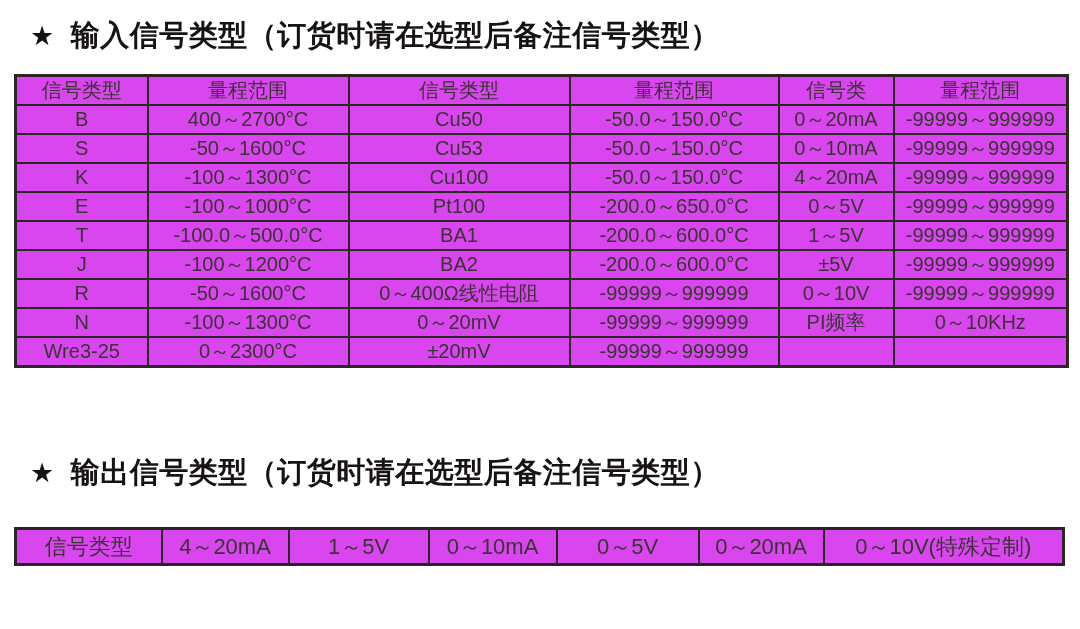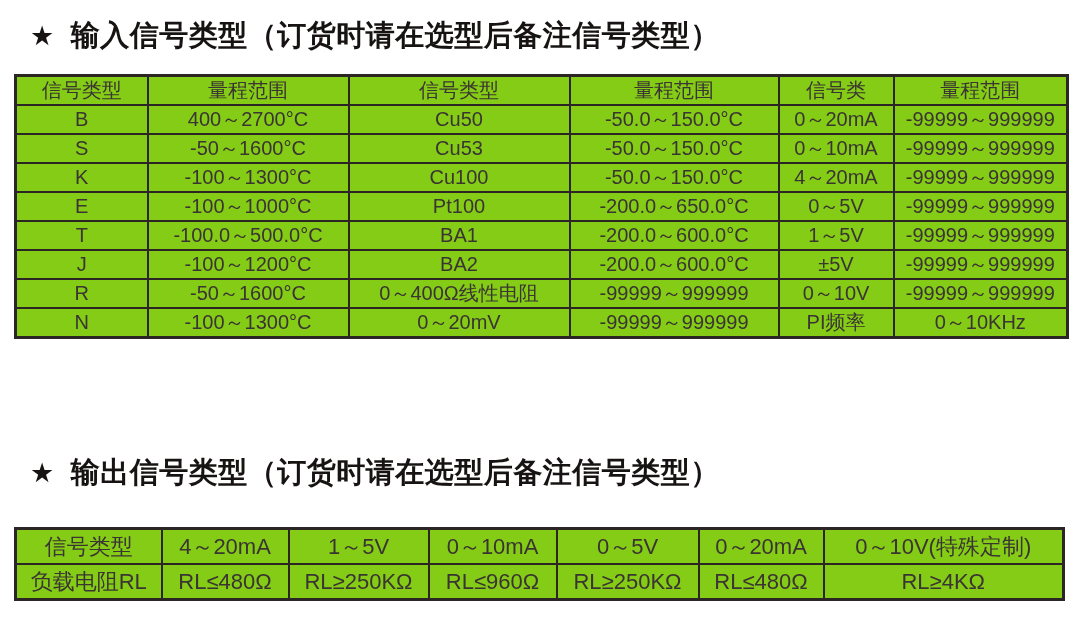--- a/index.html
+++ b/index.html
@@ -16,21 +16,21 @@
     white-space: nowrap; letter-spacing: 0.5px;
     display: flex; align-items: center;
   }
   .section-title .star { font-size: 27px; margin-right: 16px; color: #161312; }
   #input-title  { top: 16px; }
   #output-title { top: 453px; }
 
   table.spec {
     position: absolute; left: 14px;
     border-collapse: collapse; table-layout: fixed;
-    background: #84cc16;
+    background: #d946ef;
     border: 3px solid #2b2523;
   }
   #input-table  { top: 74px;  width: 1052px; }
   #output-table { top: 527px; width: 1048px; }
 
   table.spec th, table.spec td {
     border: 2px solid #2b2523;
     text-align: center; vertical-align: middle;
     font-weight: normal;
     white-space: nowrap; overflow: hidden;
@@ -126,20 +126,28 @@
           <td>-99999～999999</td>
         </tr>
         <tr>
           <td>N</td>
           <td>-100～1300°C</td>
           <td>0～20mV</td>
           <td>-99999～999999</td>
           <td>PI频率</td>
           <td>0～10KHz</td>
         </tr>
+        <tr>
+          <td>Wre3-25</td>
+          <td>0～2300°C</td>
+          <td>±20mV</td>
+          <td>-99999～999999</td>
+          <td></td>
+          <td></td>
+        </tr>
       </tbody>
   </table>
 
   <div class="section-title" id="output-title">
     <span class="star">★</span>
     <span>输出信号类型（订货时请在选型后备注信号类型）</span>
   </div>
 
   <table class="spec" id="output-table">
     <colgroup>
@@ -154,25 +162,16 @@
     <tbody>
         <tr>
           <td>信号类型</td>
           <td>4～20mA</td>
           <td>1～5V</td>
           <td>0～10mA</td>
           <td>0～5V</td>
           <td>0～20mA</td>
           <td>0～10V(特殊定制)</td>
         </tr>
-        <tr>
-          <td>负载电阻RL</td>
-          <td>RL≤480Ω</td>
-          <td>RL≥250KΩ</td>
-          <td>RL≤960Ω</td>
-          <td>RL≥250KΩ</td>
-          <td>RL≤480Ω</td>
-          <td>RL≥4KΩ</td>
-        </tr>
       </tbody>
   </table>
 
 </div>
 
 </body></html>

